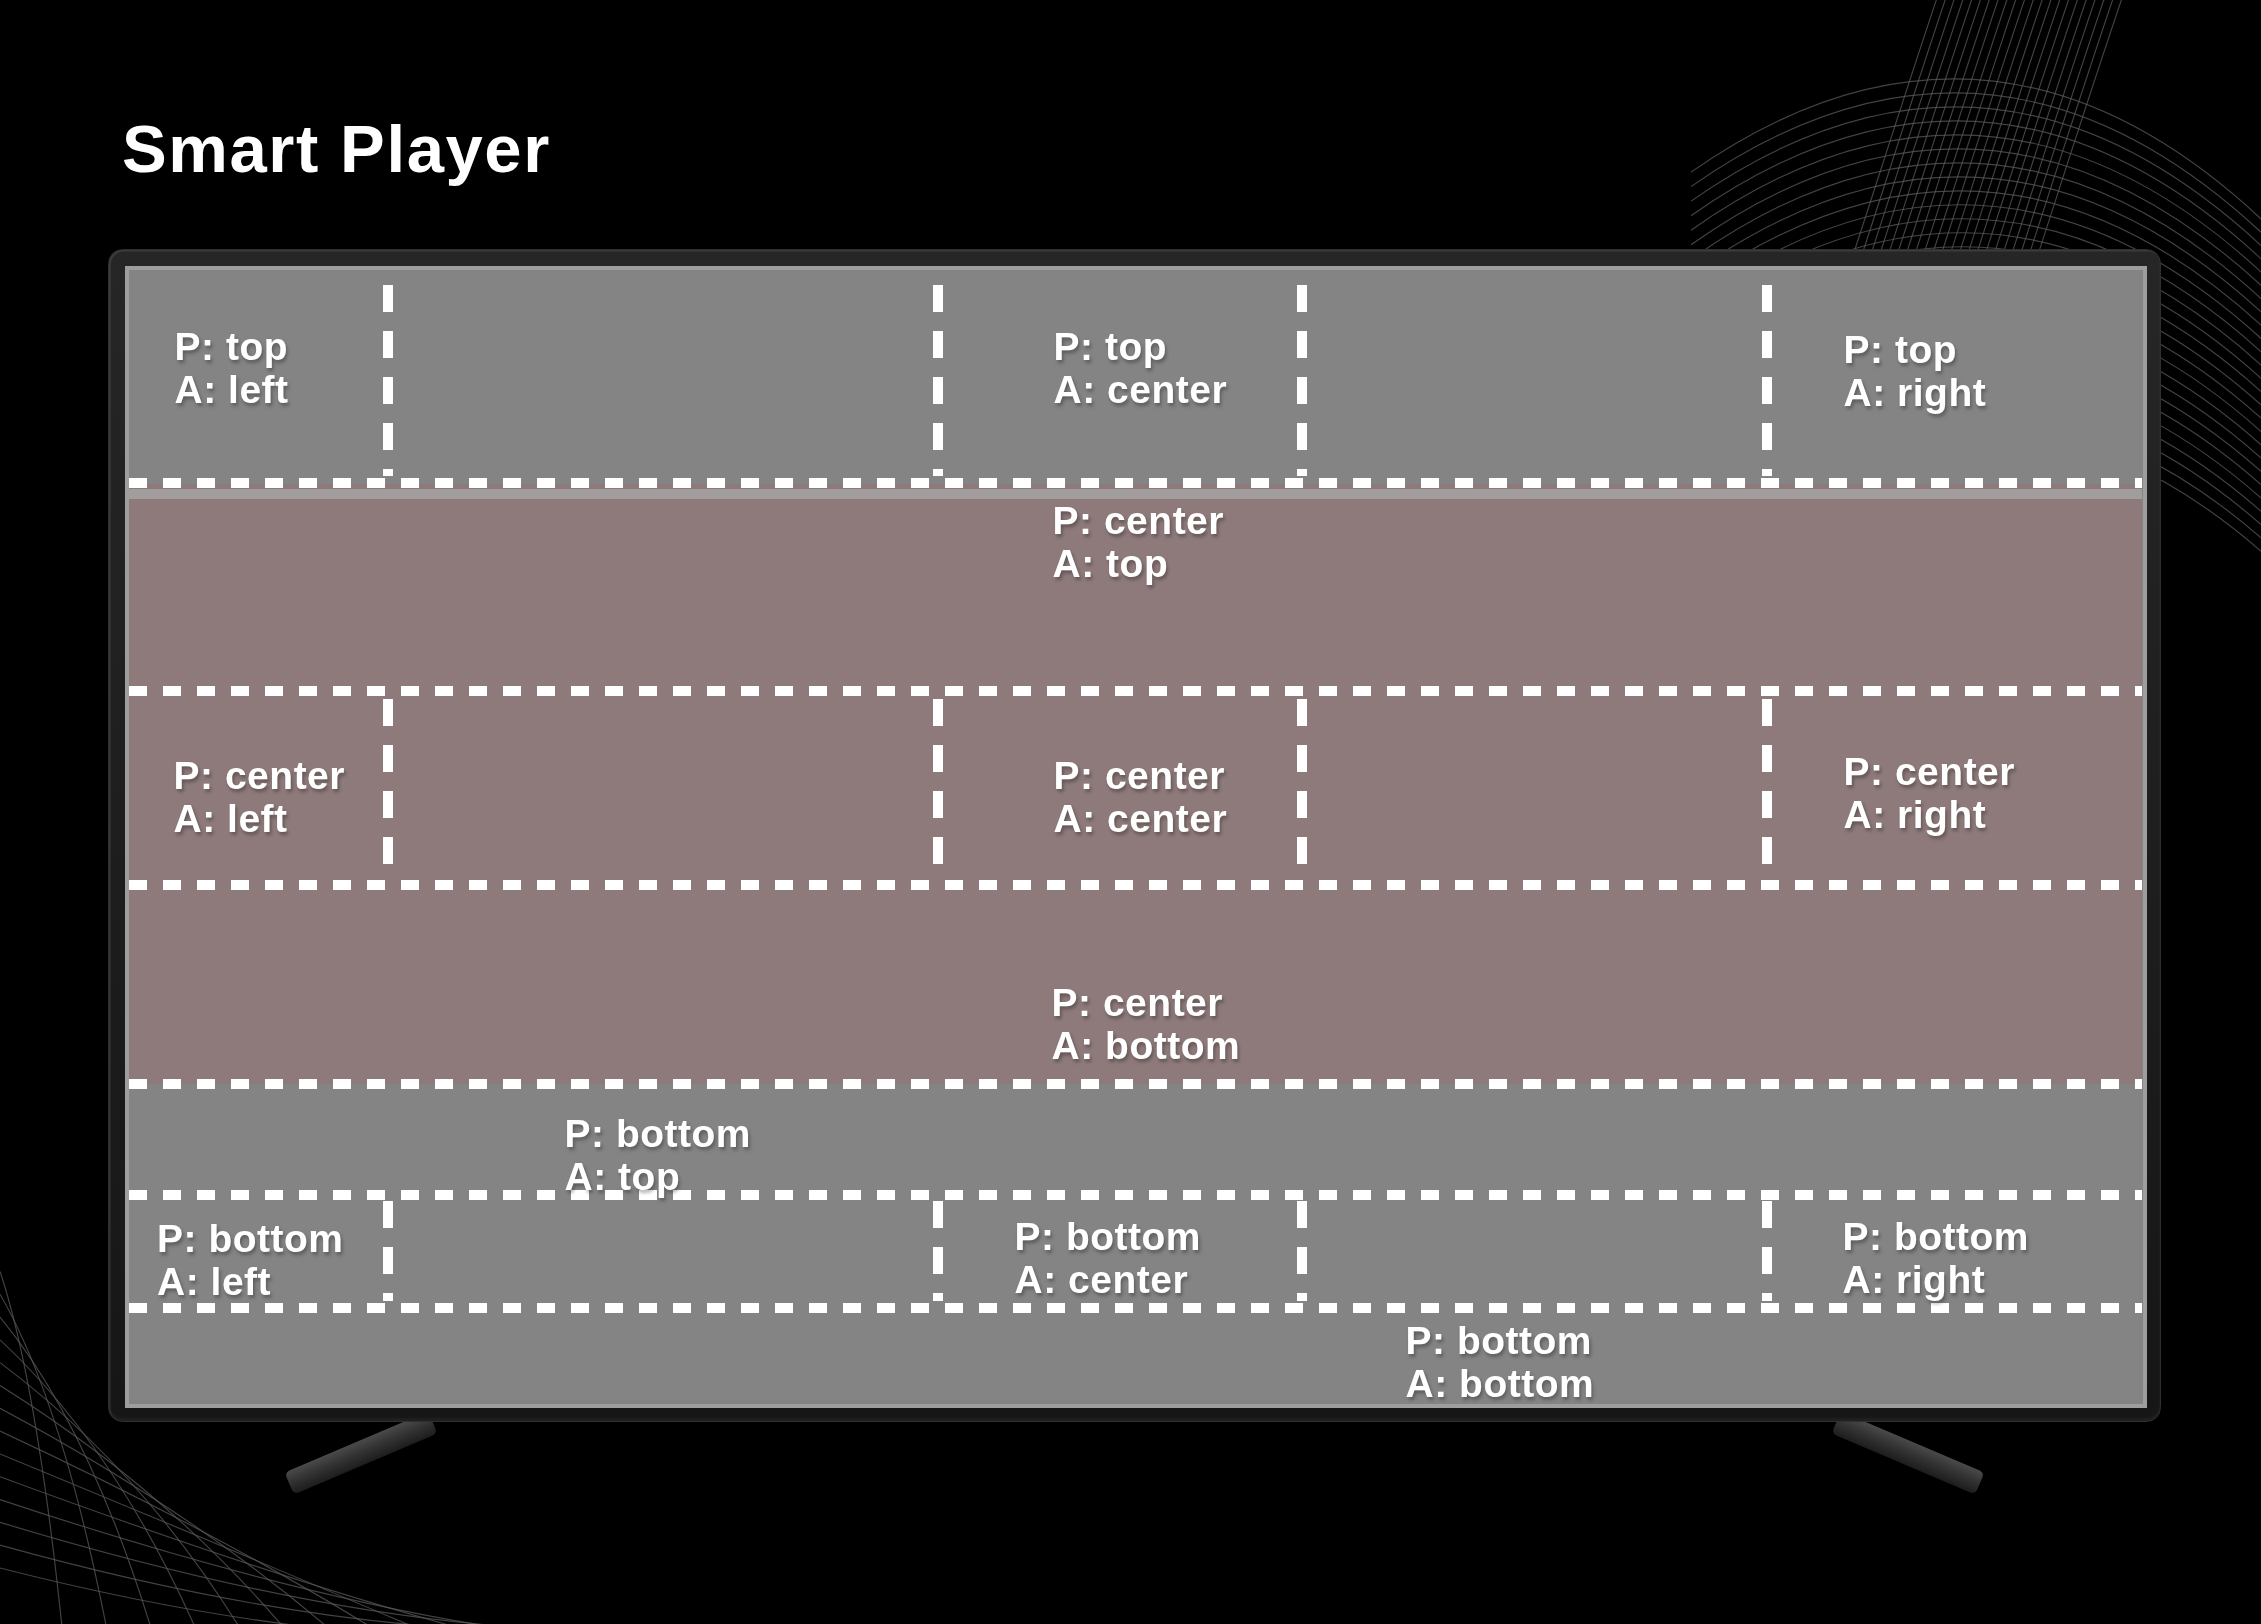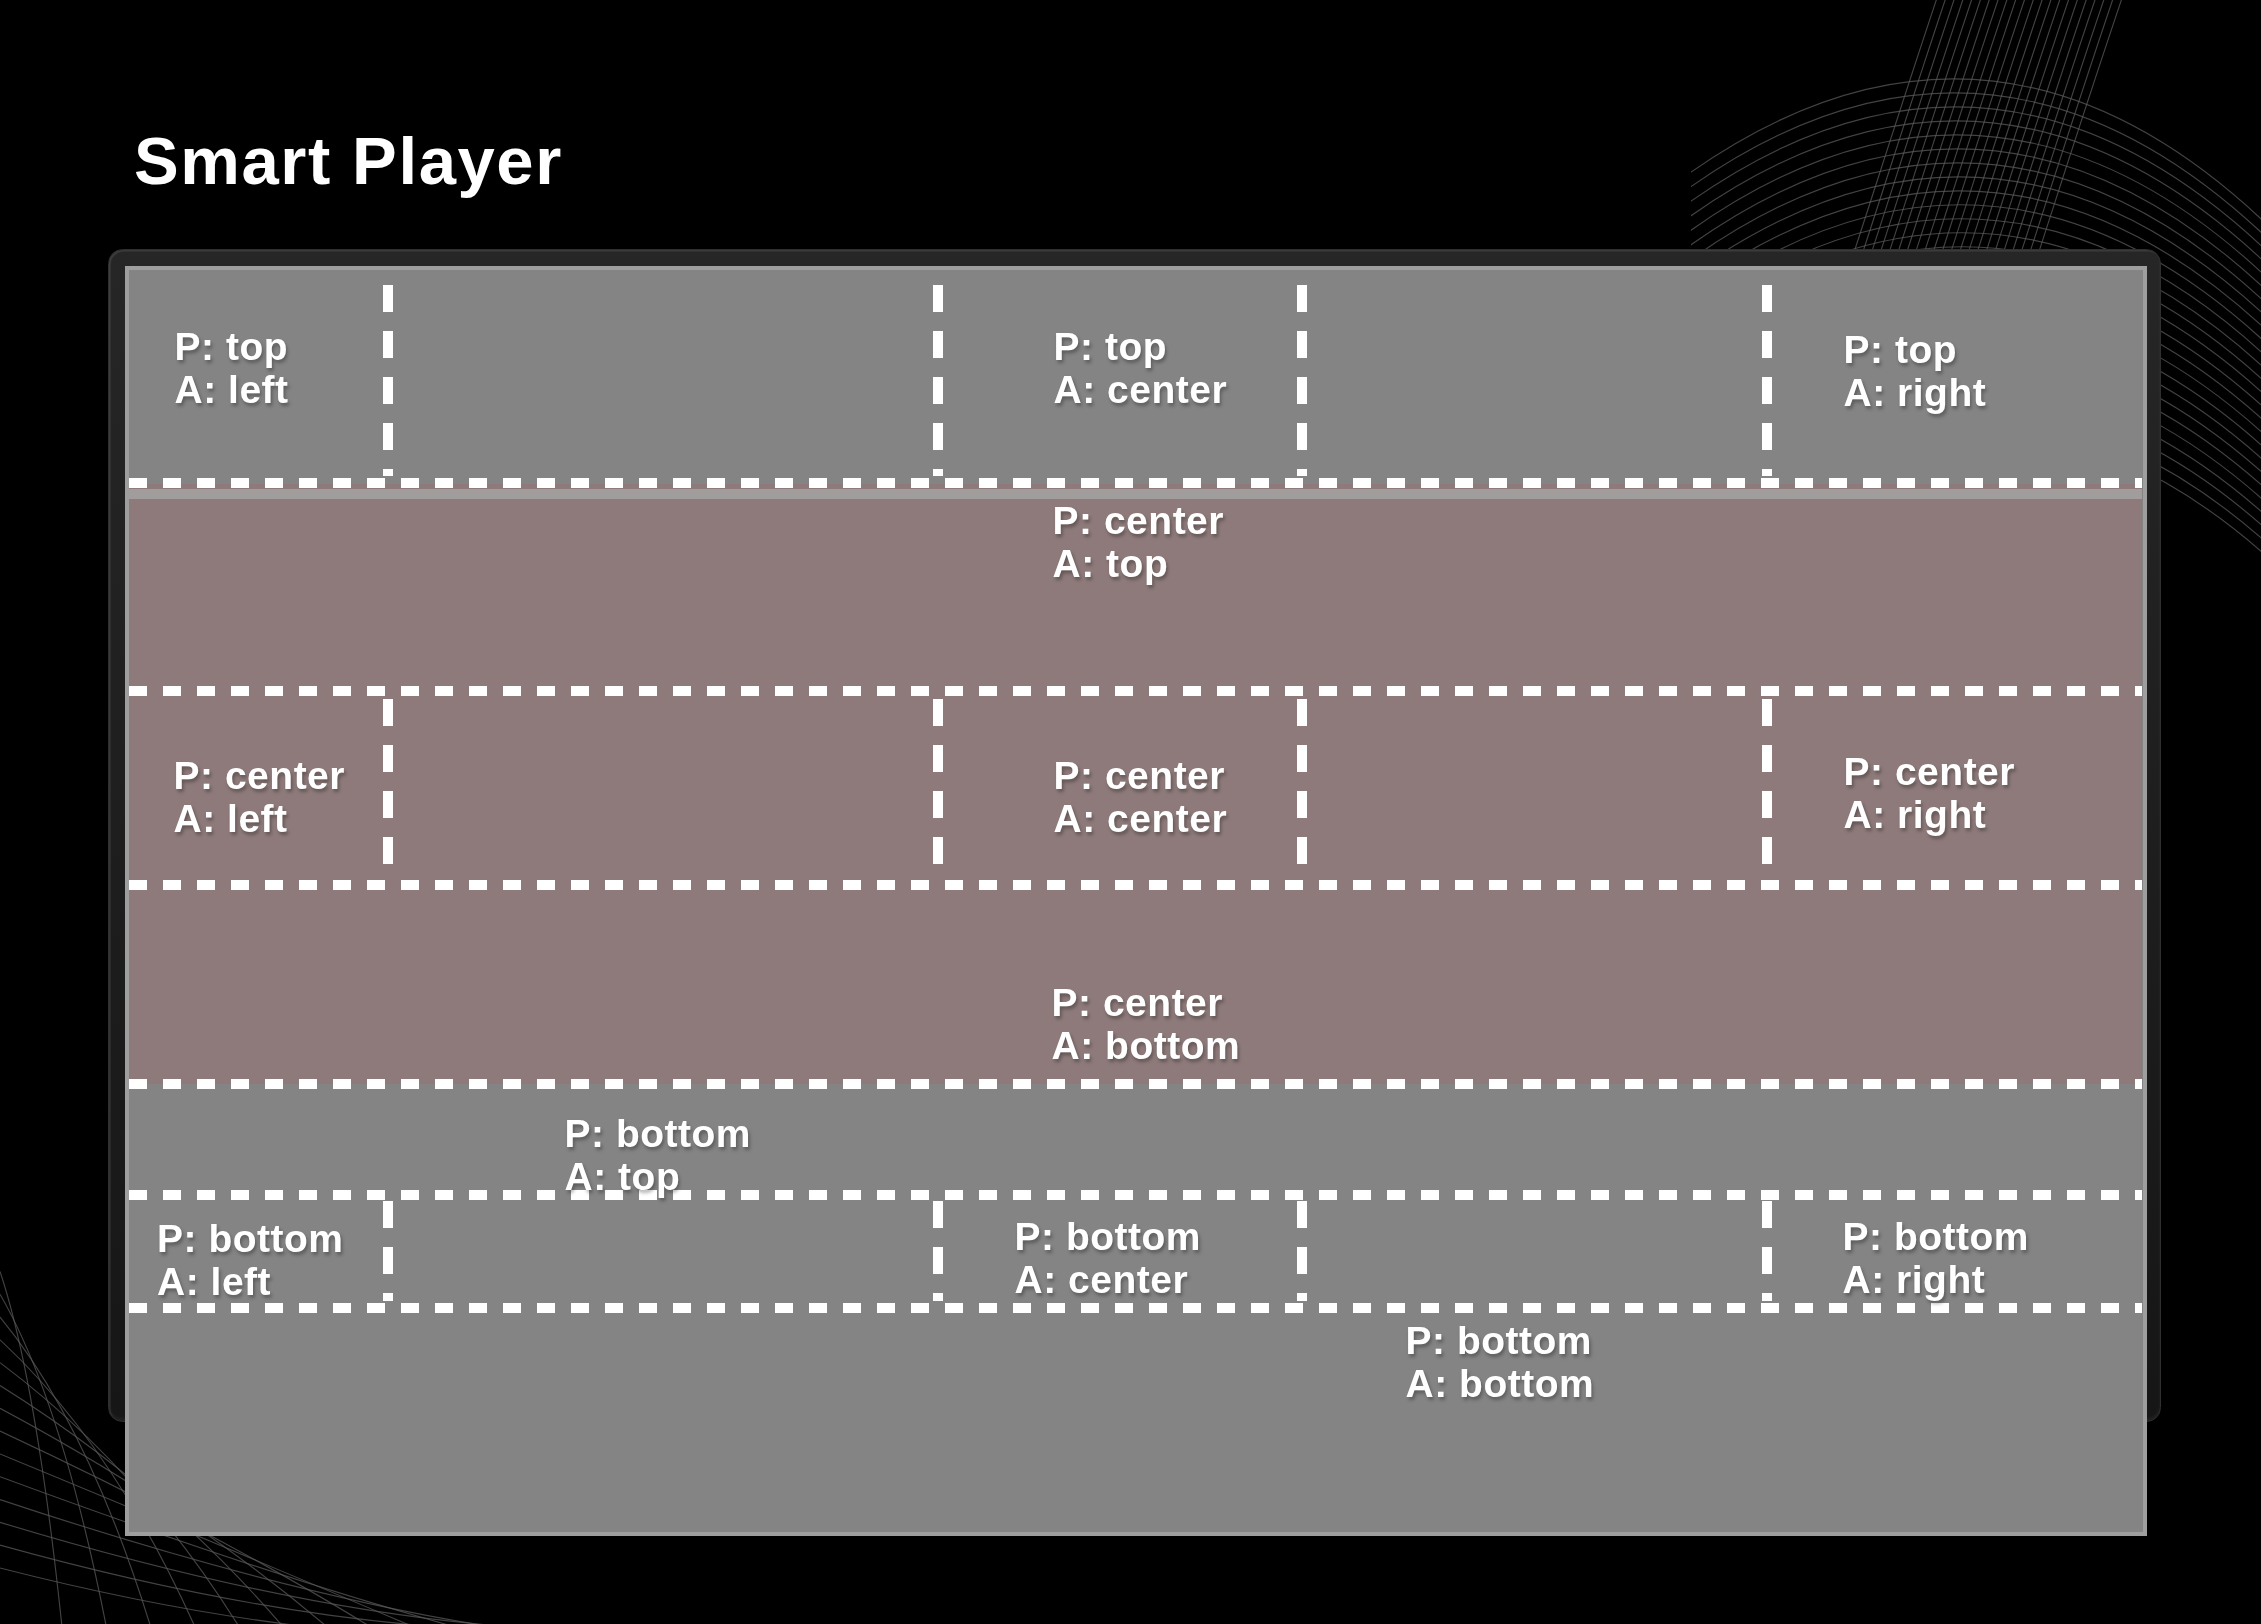--- a/index.html
+++ b/index.html
@@ -4,38 +4,38 @@
 <style>
   :root{
     --background:#000000; --screen-gray:#848484; --center-band:#8e7a7a;
     --rim:#9e9e9e; --bezel:#1f1f1f; --dash:#ffffff; --text:#ffffff;
     --wave:#595959; --highlight-strip:#a6a6a6; --leg:#2e2e2e;
   }
   html,body{margin:0;padding:0;background:var(--background);}
   .stage{position:relative;width:2261px;height:1624px;background:var(--background);
          overflow:hidden;font-family:"Liberation Sans",sans-serif;}
 
-  .title{position:absolute;left:122px;top:110px;margin:12px;color:var(--text);
+  .title{position:absolute;left:122px;top:110px;margin:0;color:var(--text);
          font-size:67px;font-weight:700;letter-spacing:1.6px;}
 
   .waves{position:absolute;pointer-events:none;z-index:0;}
   .waves.tr{right:0;top:0;}
   .waves.bl{left:0;top:1261px;}
 
   .leg{position:absolute;width:156px;height:24px;border-radius:5.2px;z-index:1;
        background:linear-gradient(180deg,#4a4a4a 0%,#343434 45%,#1d1d1d 100%);}
   .leg-left {left:283px; top:1441px;transform:rotate(-23deg);}
   .leg-right{left:1830px;top:1441px;transform:rotate(23deg);}
 
   .bezel{position:absolute;left:108px;top:249px;width:2053px;height:1173px;
          background:linear-gradient(180deg,#262626 0%,#1d1d1d 55%,#161616 100%);
          border:1px solid #2f2f2f;border-radius:14.5px;box-sizing:border-box;z-index:2;
          box-shadow:inset 1.6px 1.6px 1px rgba(255,255,255,.10), inset 0 -2.6px 3.6px rgba(255,255,255,.06);}
 
-  .screen{position:absolute;left:15.6px;top:15.6px;width:2022px;height:1270px;
+  .screen{position:absolute;left:15.6px;top:15.6px;width:2022px;height:1142px;
           box-sizing:border-box;border:4.1px solid var(--rim);
           background:var(--screen-gray);overflow:hidden;padding-left:45px;}
 
   
   .band{position:absolute;left:0;top:214px;width:2013px;height:600px;background:var(--center-band);}
   .strip{position:absolute;left:0;top:219px;width:2013px;height:10.4px;
          background:var(--highlight-strip);opacity:.8;}
 
   .hline{position:absolute;left:0;width:2013px;height:10.4px;
          background-image:repeating-linear-gradient(90deg,var(--dash) 0 17.6px,transparent 17.6px 34px);}

